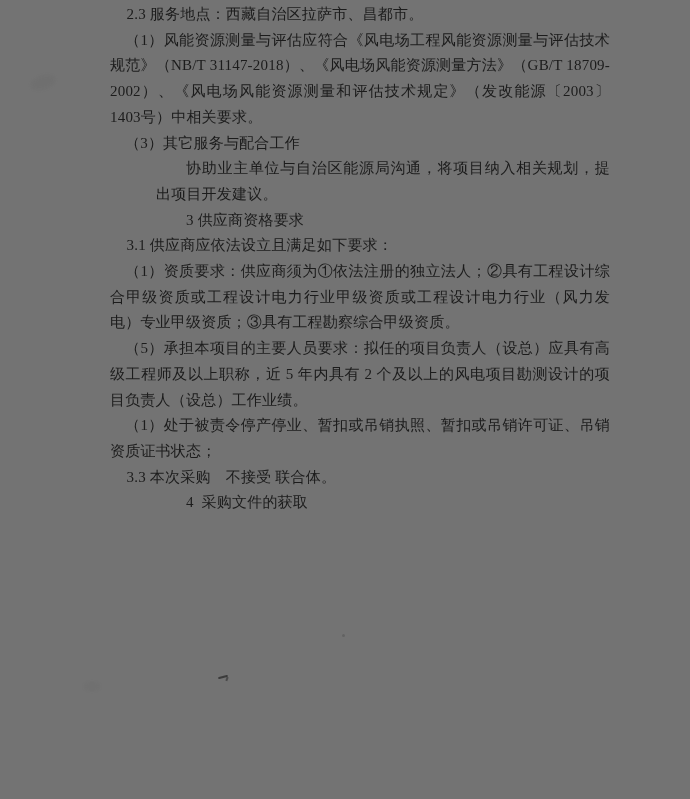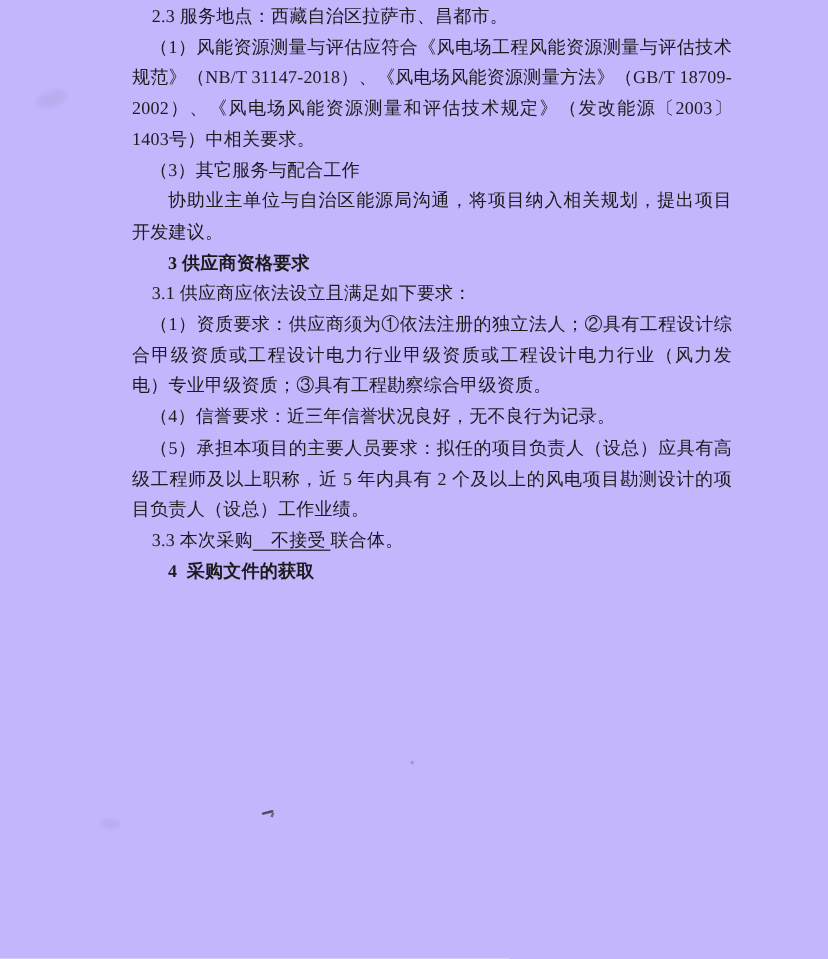--- a/index.html
+++ b/index.html
@@ -11,42 +11,41 @@
     height: 799px;
     position: relative;
     overflow: hidden;
     background: #fdfdfd;
     font-family: "Liberation Serif", "DejaVu Serif", serif;
     color: #1c1c1c;
   }
   .page {
     position: absolute;
     inset: 0;
-    background: #c4b5fd;
+    background: #737373;
   }
   .doc-body {
     position: absolute;
     left: 110px;
     top: 2px;
     width: 500px;
   }
   p.para {
     margin: 0;
     font-size: 15px;
     line-height: 25.7px;
     text-align: justify;
     white-space: pre-wrap;
     letter-spacing: 0.2px;
   }
   p.para.indent-num   { text-indent: 1.1em; }
   p.para.indent-paren { text-indent: 1.0em; }
-  p.para.indent-large { text-indent: 2em; }
-  p.para.bold { font-weight: bold; }
+  p.para.indent-large { text-indent: 2em; margin-left: 46px; }
+  p.para.bold { font-weight: normal; }
   .u {
-    text-decoration: underline;
     text-underline-offset: 3px;
     text-decoration-thickness: 1px;
   }
   
   .artifact {
     position: absolute;
     pointer-events: none;
   }
   .smudge-1 {
     left: 30px; top: 76px; width: 26px; height: 13px;
@@ -83,22 +82,22 @@
 
 <div class="page">
   <div class="doc-body">
       <p class="para indent-num"><span>2.3 服务地点：西藏自治区拉萨市、昌都市。</span></p>
       <p class="para indent-paren"><span>（1）风能资源测量与评估应符合《风电场工程风能资源测量与评估技术规范》（NB/T 31147-2018）、《风电场风能资源测量方法》（GB/T 18709-2002）、《风电场风能资源测量和评估技术规定》（发改能源〔2003〕1403号）中相关要求。</span></p>
       <p class="para indent-paren"><span>（3）其它服务与配合工作</span></p>
       <p class="para indent-large"><span>协助业主单位与自治区能源局沟通，将项目纳入相关规划，提出项目开发建议。</span></p>
       <p class="para indent-large bold"><span>3 供应商资格要求</span></p>
       <p class="para indent-num"><span>3.1 供应商应依法设立且满足如下要求：</span></p>
       <p class="para indent-paren"><span>（1）资质要求：供应商须为①依法注册的独立法人；②具有工程设计综合甲级资质或工程设计电力行业甲级资质或工程设计电力行业（风力发电）专业甲级资质；③具有工程勘察综合甲级资质。</span></p>
-      <p class="para indent-paren"><span>（4）信誉要求：近三年信誉状况良好，无不良行为记录。</span></p>
       <p class="para indent-paren"><span>（5）承担本项目的主要人员要求：拟任的项目负责人（设总）应具有高级工程师及以上职称，近 5 年内具有 2 个及以上的风电项目勘测设计的项目负责人（设总）工作业绩。</span></p>
+      <p class="para indent-paren"><span>（1）处于被责令停产停业、暂扣或吊销执照、暂扣或吊销许可证、吊销资质证书状态；</span></p>
       <p class="para indent-num"><span>3.3 本次采购</span><span class="u">　不接受 </span><span>联合体。</span></p>
       <p class="para indent-large bold"><span>4  采购文件的获取</span></p>
       <p class="para indent-num"></p>
     </div>
   <div class="artifact smudge-1"></div>
   <div class="artifact tick-1"></div>
   <div class="artifact tick-1b"></div>
   <div class="artifact smudge-2"></div>
   <div class="artifact dot-1"></div>
 </div>

